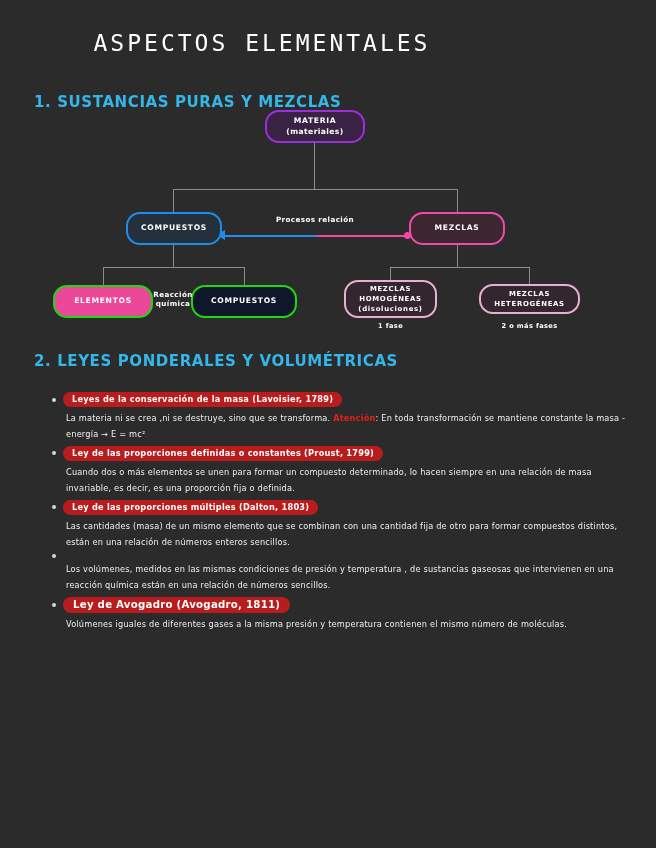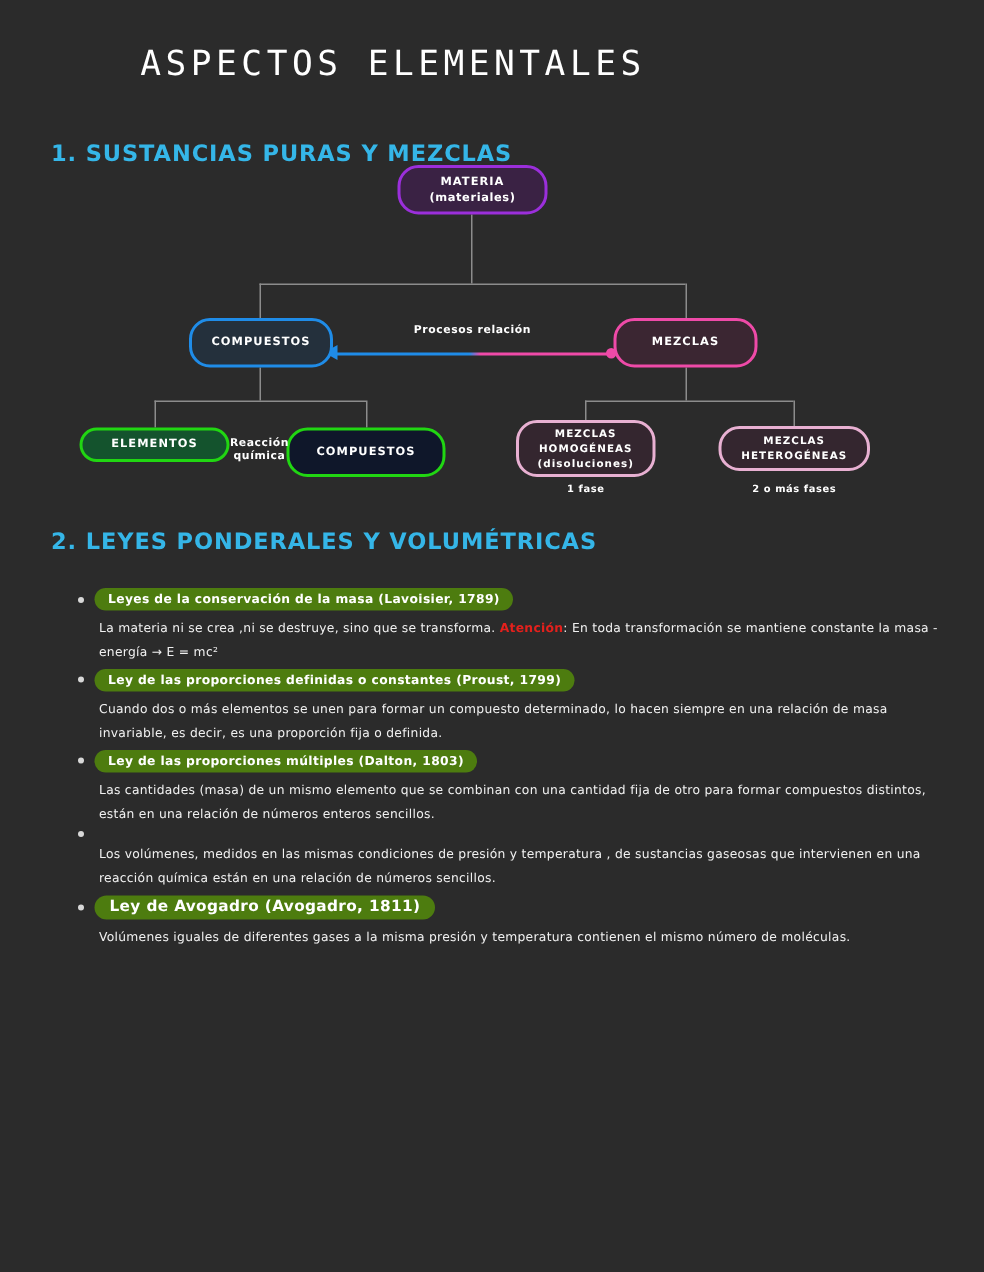--- a/index.html
+++ b/index.html
@@ -65,23 +65,23 @@
     left:126px;top:102px;width:96px;height:33px;
     border:2.5px solid #1f8ce8;
     background:#24303c;
   }
   #node-mezclas{
     left:409px;top:102px;width:96px;height:33px;
     border:2.5px solid #ef4aa8;
     background:#3b2632;
   }
   #node-elementos{
-    left:53px;top:175px;width:100px;height:23px;
+    left:53px;top:175px;width:100px;height:33px;
     border:2.5px solid #21d612;
-    background:#14532d;
+    background:#ec4899;
   }
   #node-compuestos{
     left:191px;top:175px;width:106px;height:33px;
     border:2.5px solid #21d612;
     background:#0f172a;
   }
   #node-homogeneas{
     left:344px;top:170px;width:93px;height:38px;
     border:2px solid #e8b0d2;
     background:#34262f;
@@ -150,21 +150,21 @@
     gap:7px;
     margin-bottom:4px;
   }
   .bullet{
     width:4px;height:4px;border-radius:50%;
     background:#d8d8d8;flex:0 0 auto;
     margin-left:4px;
   }
   .law-title{
     display:inline-block;
-    background:#4d7c0f;
+    background:#b91c1c;
     border-radius:9px;
     padding:2px 9px 3px 9px;
     font-size:8.2px;
     font-weight:700;
     letter-spacing:0.25px;
     color:#ffffff;
   }
   .law-title.big{font-size:10.2px;padding:2px 10px 3px 10px;}
   .law-body{
     margin-left:18px;

